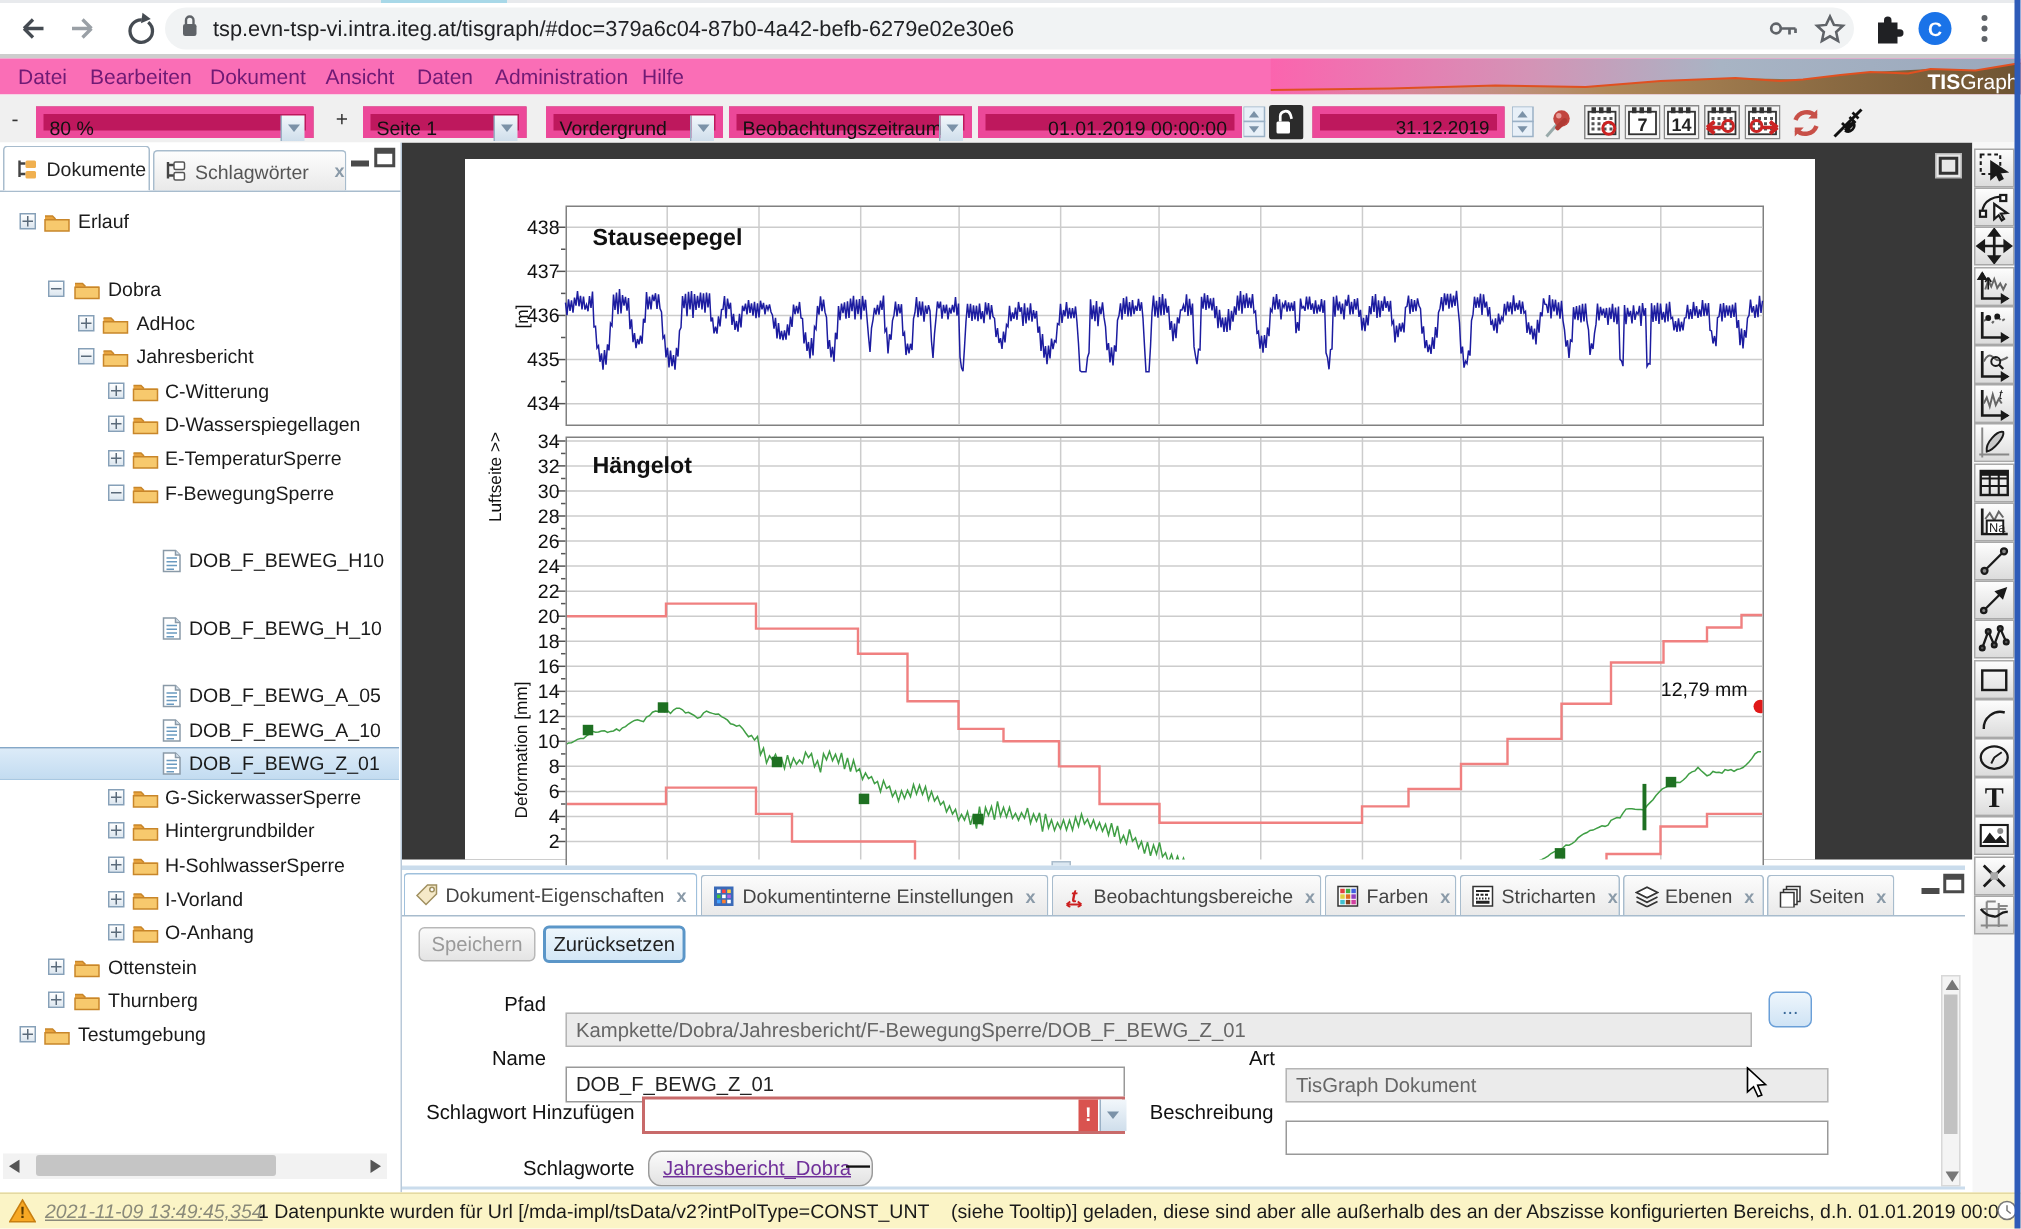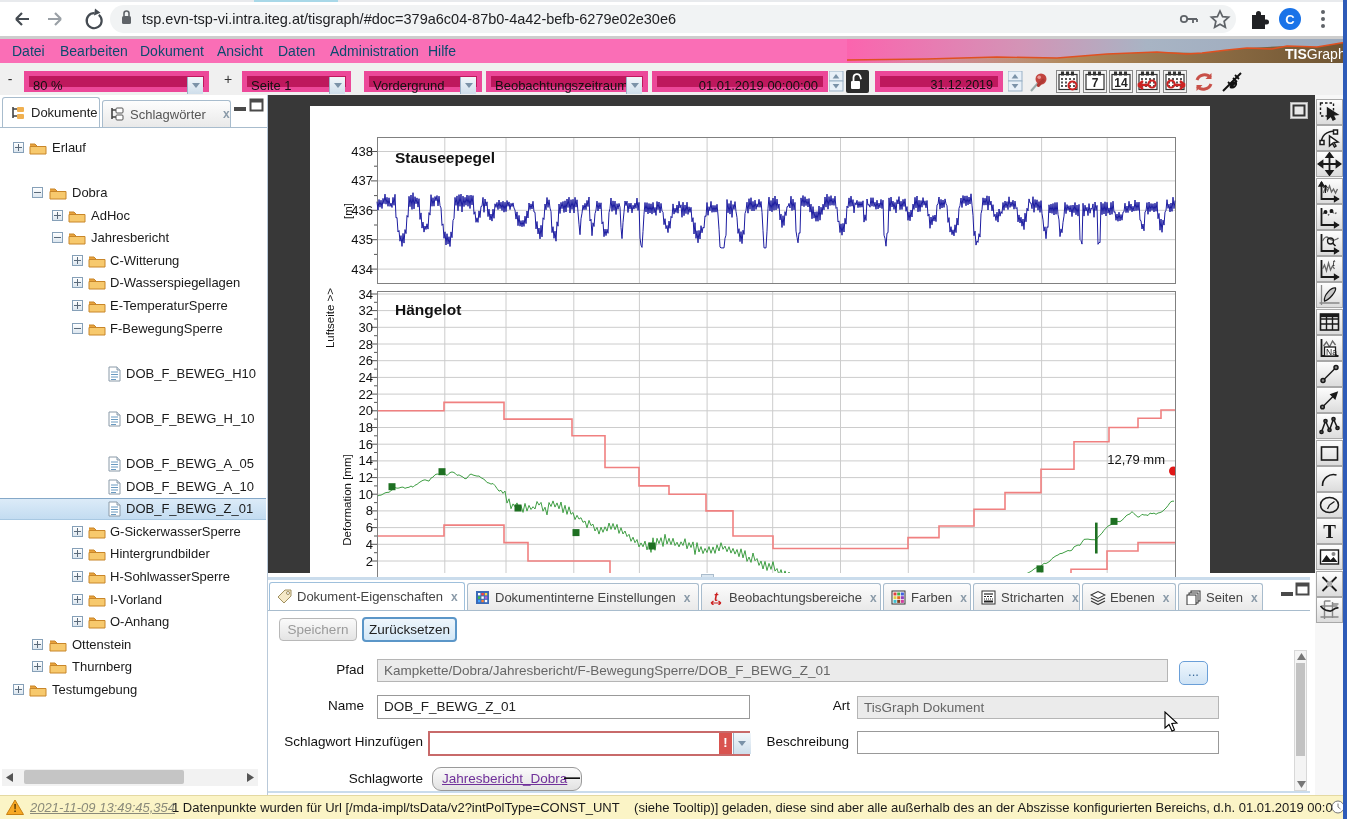--- a/index.html
+++ b/index.html
@@ -1,20 +1,20 @@
 <!DOCTYPE html>
 <html><head><meta charset="utf-8"><title>TISGraph</title>
 <style>
 *{margin:0;padding:0;box-sizing:border-box;}
 html,body{width:1347px;height:819px;overflow:hidden;background:#fff;
  font-family:"Liberation Sans",sans-serif;}
 .abs{position:absolute;}
 #browser{position:absolute;left:0;top:0;width:1347px;height:38px;background:#fff;}
 #menubar{position:absolute;left:0;top:39px;width:1347px;height:24px;background:#fa6eb6;}#menustrip{position:absolute;left:0;top:36px;width:1347px;height:3px;background:#cdcdcd;}
-.menuitem{position:absolute;top:0;height:24px;line-height:24px;color:#0c4a6e;font-size:14px;}
+.menuitem{position:absolute;top:0;height:24px;line-height:24px;color:#701a75;font-size:14px;}
 #toolbar{position:absolute;left:0;top:63px;width:1343px;height:32px;background:#f0f0f0;}
 .sel{position:absolute;top:8px;height:21px;background:#be185d;border:5px solid #ec4899;font-size:13px;
  color:#111;line-height:19px;padding-left:4px;}
 .selbtn{position:absolute;right:1px;top:1px;width:16px;height:17px;
  background:linear-gradient(#f2f7fb,#cfdeeb);border-left:1px solid #9ab1c6;}
 .selbtn:after{content:"";position:absolute;left:4px;top:6px;border:4px solid transparent;
  border-top:5px solid #7b92a8;}
 .tbtn{position:absolute;top:8px;height:21px;text-align:center;font-size:14px;color:#333;}
 #leftpanel{position:absolute;left:0;top:95px;width:268px;height:700px;background:#fff;
  border-right:1px solid #b9c9d9;}
@@ -29,21 +29,21 @@
 #statusbar{position:absolute;left:0;top:795px;width:1347px;height:24px;background:#fbf4c6;
  border-top:1px solid #e4d9a2;font-size:13px;color:#222;white-space:nowrap;overflow:hidden;}
 #bottompanel{position:absolute;left:268px;top:577px;width:1042px;height:216px;background:#fff;}
 .btab{position:absolute;top:6px;height:27px;border:1px solid #a8bccd;border-bottom:none;
  border-radius:3px 3px 0 0;font-size:13px;color:#444;background:linear-gradient(#fcfcfc,#e9e9e9);
  white-space:nowrap;}
 .btab.active{background:#fff;height:28px;top:5px;border-color:#9fc0dc;}
 .tabx{color:#8a9aa8;font-weight:bold;font-size:12px;margin-left:8px;}
 .flabel{position:absolute;font-size:13.5px;color:#111;text-align:right;}
 .finput{position:absolute;border:1px solid #999;background:#fff;font-size:13.5px;color:#222;
- line-height:21px;padding-left:6px;white-space:nowrap;overflow:hidden;}
+ line-height:21px;padding-left:6px;white-space:nowrap;overflow:hidden;margin-top:16px;}
 .ro{background:#ebebeb;color:#666;border:1px solid #b5b5b5;}
 </style></head>
 <body>
 
 <div id="browser">
  <svg class="abs" style="left:0;top:0" width="1347" height="38">
   <rect x="0" y="0" width="1347" height="2" fill="#e8eaed"></rect>
   <rect x="254" y="0" width="84" height="2" fill="#a8d8e8"></rect>
   <path d="M16 19 h13 M16 19 l6,-6 M16 19 l6,6" stroke="#454b52" stroke-width="2.2" fill="none"></path>
   <path d="M61 19 h-13 M61 19 l-6,-6 M61 19 l-6,6" stroke="#9aa0a6" stroke-width="2.2" fill="none"></path>

